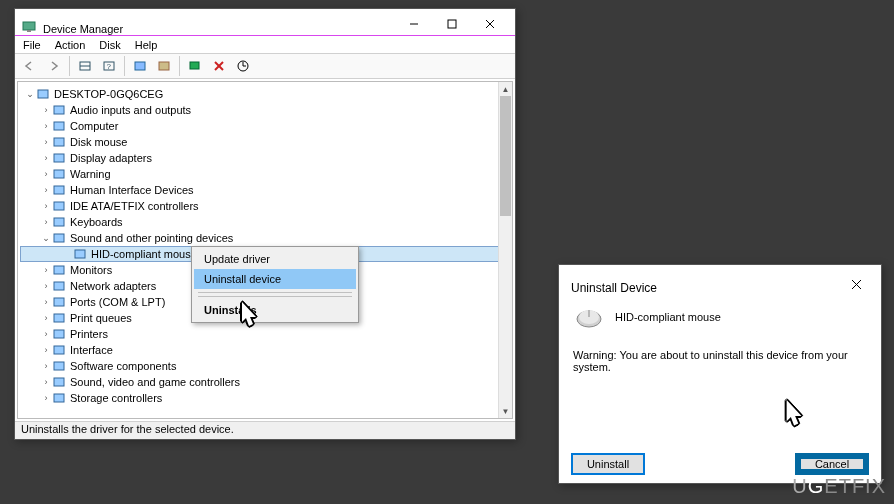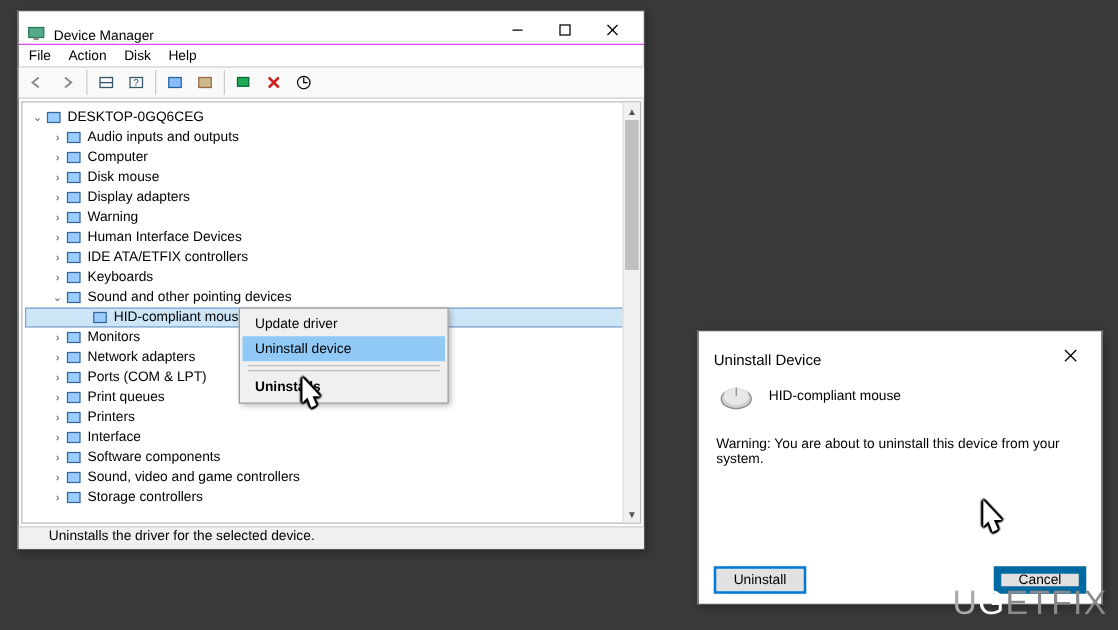--- a/index.html
+++ b/index.html
@@ -21,41 +21,41 @@
   .node { display: flex; align-items: center; height: 16px; white-space: nowrap; }
   .arrow { width: 12px; text-align: center; font-size: 9px; color:#555;}
   .nicon { width: 14px; height: 14px; margin-right: 4px; display:flex;align-items:center;justify-content:center;}
   .lvl1 { padding-left: 4px; }
   .lvl2 { padding-left: 20px; }
   .lvl3 { padding-left: 40px; }
   .selected { background: #cde6f7; border:1px solid #7da2ce; }
   .scrollbar-v { position:absolute;right:0;top:0;bottom:0;width:14px;background:#f0f0f0;border-left:1px solid #ddd;}
   .scroll-thumb{position:absolute;left:1px;right:1px;top:14px;height:120px;background:#c0c0c0;}
   .scroll-arr{position:absolute;left:0;right:0;height:14px;display:flex;align-items:center;justify-content:center;font-size:8px;color:#555;}
-  .statusbar { height: 18px; font-size: 11px; padding: 1px 24px; border-top: 1px solid #d0d0d0; background:#f0f0f0;}
+  .statusbar { height: 18px; font-size: 11px; padding: 1px 6px; border-top: 1px solid #d0d0d0; background:#f0f0f0;}
   
   .ctxmenu { position: absolute; left: 191px; top: 246px; width: 168px; background: #f0f0f0; border: 1px solid #999; box-shadow: 2px 2px 5px rgba(0,0,0,0.3); font-size: 11px; padding:2px;}
   .ctxitem { padding: 4px 10px; }
   .ctxitem.hl { background: #90c8f6; }
   .ctxsep { height:1px; background:#c0c0c0; margin:3px 4px;}
   .ctxitem.bold { font-weight: bold; }
   
   .dlg { left: 558px; top: 264px; width: 324px; height: 220px; display:flex;flex-direction:column;}
   .dlg .titlebar { font-size: 12px; height:30px;}
   .dlg-body { flex:1; padding: 10px 14px; font-size: 11px; }
   .dlg-device { display:flex; align-items:center; gap:10px; margin-bottom:20px;}
   .dlg-device .mouseicon{width:32px;height:24px;}
   .dlg-warn { margin-top: 10px;}
   .dlg-buttons { display:flex; justify-content:space-between; gap:8px; padding:8px 12px; }
   .dlg-btn { min-width:74px; height:22px; font-size:11px; background:#e1e1e1; border:6px solid #0369a1; display:flex;align-items:center;justify-content:center;}
   .dlg-btn.primary { border:2px solid #0078d7; background:#e1e1e1;}
   
   .cursor { position:absolute; width:28px; height:32px; pointer-events:none;}
   .cursor svg { filter: drop-shadow(1px 1px 0 #000) drop-shadow(-1px 1px 0 #000) drop-shadow(1px -1px 0 #000) drop-shadow(-1px -1px 0 #000);}
-  .watermark { position:absolute; right:8px; bottom:6px; color:#8a8a8a; font-size:27px; font-family: Arial, sans-serif; letter-spacing:1px;}
+  .watermark { position:absolute; right:8px; bottom:6px; color:#8a8a8a; font-size:20px; font-family: Arial, sans-serif; letter-spacing:1px;}
   .watermark b{color:#fff;font-weight:normal;}
 </style>
 </head>
 <body>
 
 <div class="window dm">
   <div class="titlebar">
     <span class="icon-slot">
       <svg width="14" height="14">
           <rect x="1" y="2" width="12" height="8" fill="#5a8" stroke="#275"></rect>

